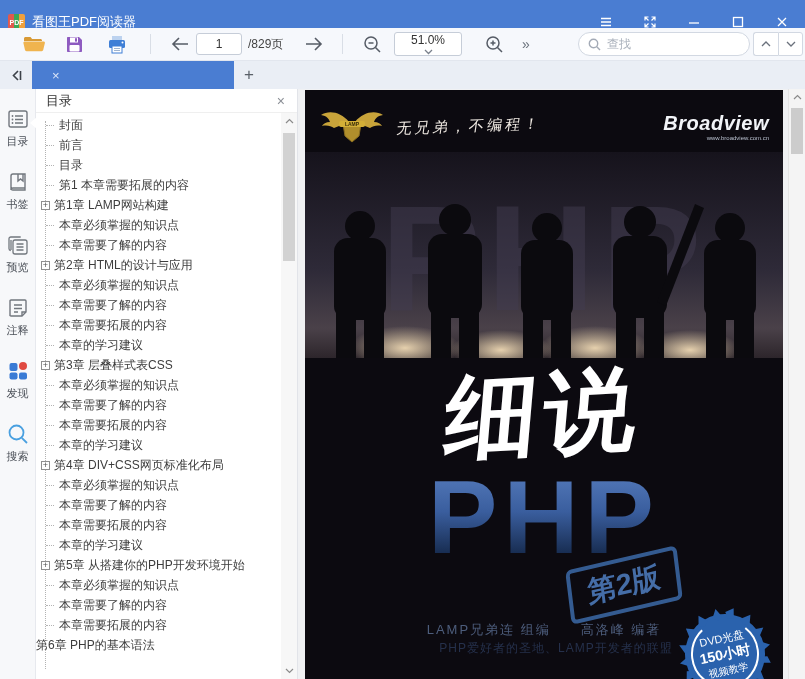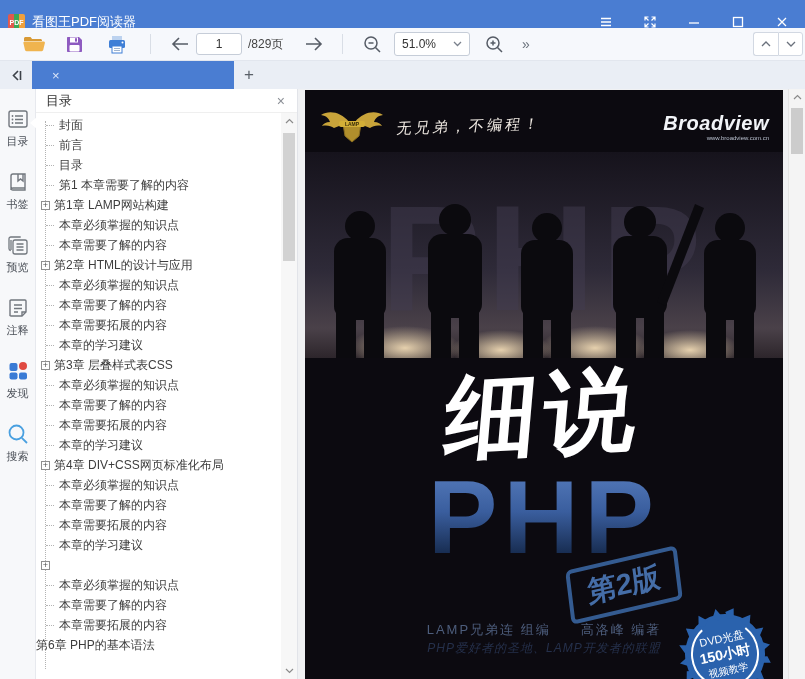--- a/index.html
+++ b/index.html
@@ -14,21 +14,21 @@
   .win-controls { display:flex; align-items:center; gap:14px; }
   .win-btn { width:30px; height:24px; display:flex; align-items:center; justify-content:center; cursor:pointer; }
 
   
   .toolbar { position:absolute; top:28px; left:0; right:0; height:33px; background:#f6f8fc; border-bottom:1px solid #e2e6ee; }
   .toolbar > * { position:absolute; top:50%; transform:translateY(-50%); }
   .tool-btn { width:28px; height:26px; display:flex; align-items:center; justify-content:center; cursor:pointer; border-radius:3px; }
   .sep { width:1px; height:20px; background:#d9dee6; }
   .page-input { left:196px; width:46px; height:22px; border:1px solid #c6cdd8; border-radius:3px; background:#fff; text-align:center; font-size:12px; color:#333; }
   .page-total { left:248px; font-size:12px; color:#444; }
-  .zoom-select { left:394px; width:76px; height:24px; border:1px solid #c6cdd8; border-radius:3px; background:#fff; display:flex; align-items:center; justify-content:space-between; padding:0 7px; font-size:12px; color:#333; cursor:pointer; }
+  .zoom-select { left:394px; width:68px; height:24px; border:1px solid #c6cdd8; border-radius:3px; background:#fff; display:flex; align-items:center; justify-content:space-between; padding:0 7px; font-size:12px; color:#333; cursor:pointer;flex-direction:column; }
   .search-box { left:578px; width:172px; height:24px; border:1px solid #d2d8e2; border-radius:12px; background:#fff; display:flex; align-items:center; padding:0 9px; gap:6px; }
   .search-placeholder { font-size:12px; color:#a9b0bb; }
   .find-group { left:753px; display:flex; }
   .find-btn { width:25px; height:24px; border:1px solid #d2d8e2; background:#fff; display:flex; align-items:center; justify-content:center; cursor:pointer; }
   .find-btn:first-child { border-radius:3px 0 0 3px; border-right:none; }
   .find-btn:last-child { border-radius:0 3px 3px 0; }
 
   
   .tabbar { position:absolute; top:61px; left:0; right:0; height:28px; background:#eaeef5; display:flex; align-items:stretch; }
   .collapse-btn { width:32px; display:flex; align-items:center; justify-content:center; cursor:pointer; }
@@ -66,21 +66,21 @@
   .cover-header { position:absolute; top:10px; left:14px; right:14px; height:52px; display:flex; align-items:center; }
   .slogan { color:#efe9e2; font-size:15px; letter-spacing:3px; margin-left:12px; transform:skewX(-10deg) rotate(-2deg); font-family:"DejaVu Serif",serif; }
   .broadview { margin-left:auto; text-align:right; }
   .broadview-name { color:#f2f4f8; font-size:20px; font-weight:bold; font-style:italic; letter-spacing:.5px; }
   .broadview-url { color:#b9c1cf; font-size:6px; }
   .crowd { position:absolute; top:62px; left:0; width:478px; height:215px; }
   .title-script { position:absolute; top:262px; left:0; width:100%; text-align:center; font-size:92px; font-weight:bold; color:#fff; font-family:"DejaVu Serif",serif; transform:skewX(-8deg) rotate(-3deg); letter-spacing:6px; }
   .title-main { position:absolute; top:368px; left:0; width:100%; text-align:center; font-size:104px; font-weight:900; letter-spacing:6px; color:#3a5e9e; background:linear-gradient(180deg,#5d83c4 0%,#3a5e9e 45%,#132647 85%,#0c0a10 100%); -webkit-background-clip:text; background-clip:text; -webkit-text-fill-color:transparent; }
   .edition { position:absolute; top:468px; left:262px; border:4px solid #3c6aa8; border-radius:6px; padding:3px 16px; color:#4f7fc2; font-size:29px; font-weight:bold; transform:rotate(-13deg) skewX(-6deg); opacity:.85; }
   .byline { position:absolute; top:531px; left:0; width:100%; text-align:center; color:#4d5d7c; font-size:13px; letter-spacing:2px; }
-  .tagline { position:absolute; top:550px; left:0; width:100%; text-align:center; color:#25304b; font-size:12px; letter-spacing:1px;font-style:italic; }
+  .tagline { position:absolute; top:550px; left:12px; width:100%; text-align:center; color:#25304b; font-size:12px; letter-spacing:1px; }
   .dvd-badge { position:absolute; top:516px; left:372px; width:96px; height:96px; transform:rotate(-12deg); }
   .dvd-text { position:absolute; inset:0; display:flex; flex-direction:column; align-items:center; justify-content:center; color:#fff; gap:0; }
   .dvd-text .l1 { font-size:11px; } .dvd-text .l2 { font-size:14px; font-weight:bold; } .dvd-text .l3 { font-size:10px; }
 
   .viewer-scroll { position:absolute; right:0; top:0; bottom:0; width:17px; background:#f4f4f4; border-left:1px solid #e4e4e4; }
   .viewer-thumb { position:absolute; left:2px; right:2px; top:19px; height:46px; background:#cccccc; cursor:pointer; }
 </style>
 </head>
 <body>
 
@@ -166,20 +166,27 @@
         <path d="M1 1l3.5 3.5L8 1" fill="none" stroke="#7a818c" stroke-width="1.3"></path>
       </svg>
   </div>
   <div class="tool-btn" style="left:480px">
     <svg width="19" height="19" viewBox="0 0 19 19" fill="none" stroke="#565c66" stroke-width="1.5">
         <circle cx="8" cy="8" r="6"></circle>
         <path d="M12.5 12.5L17 17M5.5 8h5M8 5.5v5"></path>
       </svg>
   </div>
   <div class="tool-btn" style="left:512px;font-size:14px;color:#6a717c">»</div>
+  <div class="search-box">
+    <svg width="13" height="13" viewBox="0 0 13 13" fill="none" stroke="#a3aab6" stroke-width="1.4">
+        <circle cx="5.5" cy="5.5" r="4.2"></circle>
+        <path d="M8.8 8.8L12 12"></path>
+      </svg>
+    <span class="search-placeholder">查找</span>
+  </div>
   <div class="find-group">
     <div class="find-btn">
       <svg width="10" height="6" viewBox="0 0 10 6">
           <path d="M1 5l4-4 4 4" fill="none" stroke="#6a717c" stroke-width="1.3"></path>
         </svg>
     </div>
     <div class="find-btn">
       <svg width="10" height="6" viewBox="0 0 10 6">
           <path d="M1 1l4 4 4-4" fill="none" stroke="#6a717c" stroke-width="1.3"></path>
         </svg>
@@ -265,21 +272,21 @@
         <div class="toc-row">
     <span class="glyph leaf"></span>
     <span>前言</span>
   </div>
         <div class="toc-row">
     <span class="glyph leaf"></span>
     <span>目录</span>
   </div>
         <div class="toc-row">
     <span class="glyph leaf"></span>
-    <span>第1 本章需要了解的内容</span>
+    <span>第1 本章需要拓展的内容</span>
   </div>
         <div class="toc-row">
     <span class="glyph exp">+</span>
     <span>第1章 LAMP网站构建</span>
   </div>
         <div class="toc-row">
     <span class="glyph leaf"></span>
     <span>本章必须掌握的知识点</span>
   </div>
         <div class="toc-row">
@@ -341,20 +348,21 @@
         <div class="toc-row">
     <span class="glyph leaf"></span>
     <span>本章需要拓展的内容</span>
   </div>
         <div class="toc-row">
     <span class="glyph leaf"></span>
     <span>本章的学习建议</span>
   </div>
         <div class="toc-row">
     <span class="glyph exp">+</span>
+    <span>第5章 从搭建你的PHP开发环境开始</span>
   </div>
         <div class="toc-row">
     <span class="glyph leaf"></span>
     <span>本章必须掌握的知识点</span>
   </div>
         <div class="toc-row">
     <span class="glyph leaf"></span>
     <span>本章需要了解的内容</span>
   </div>
         <div class="toc-row">

